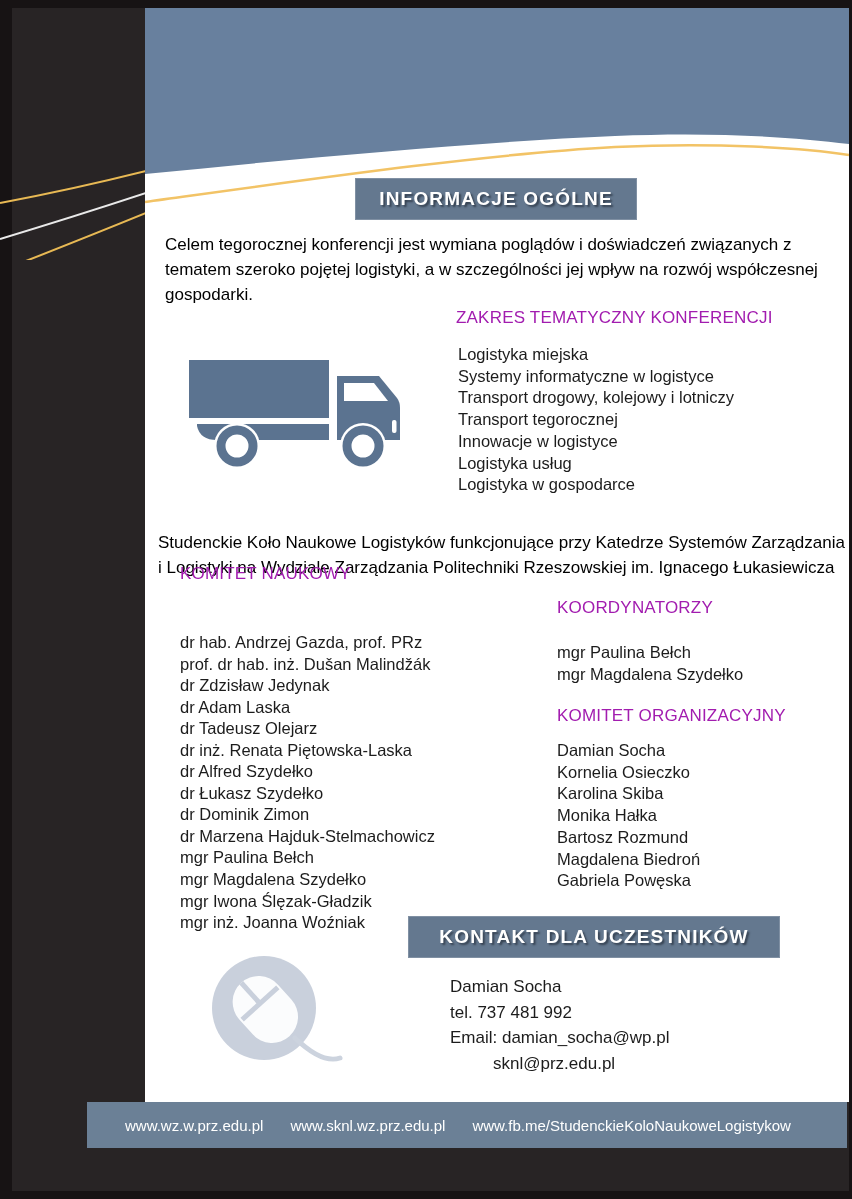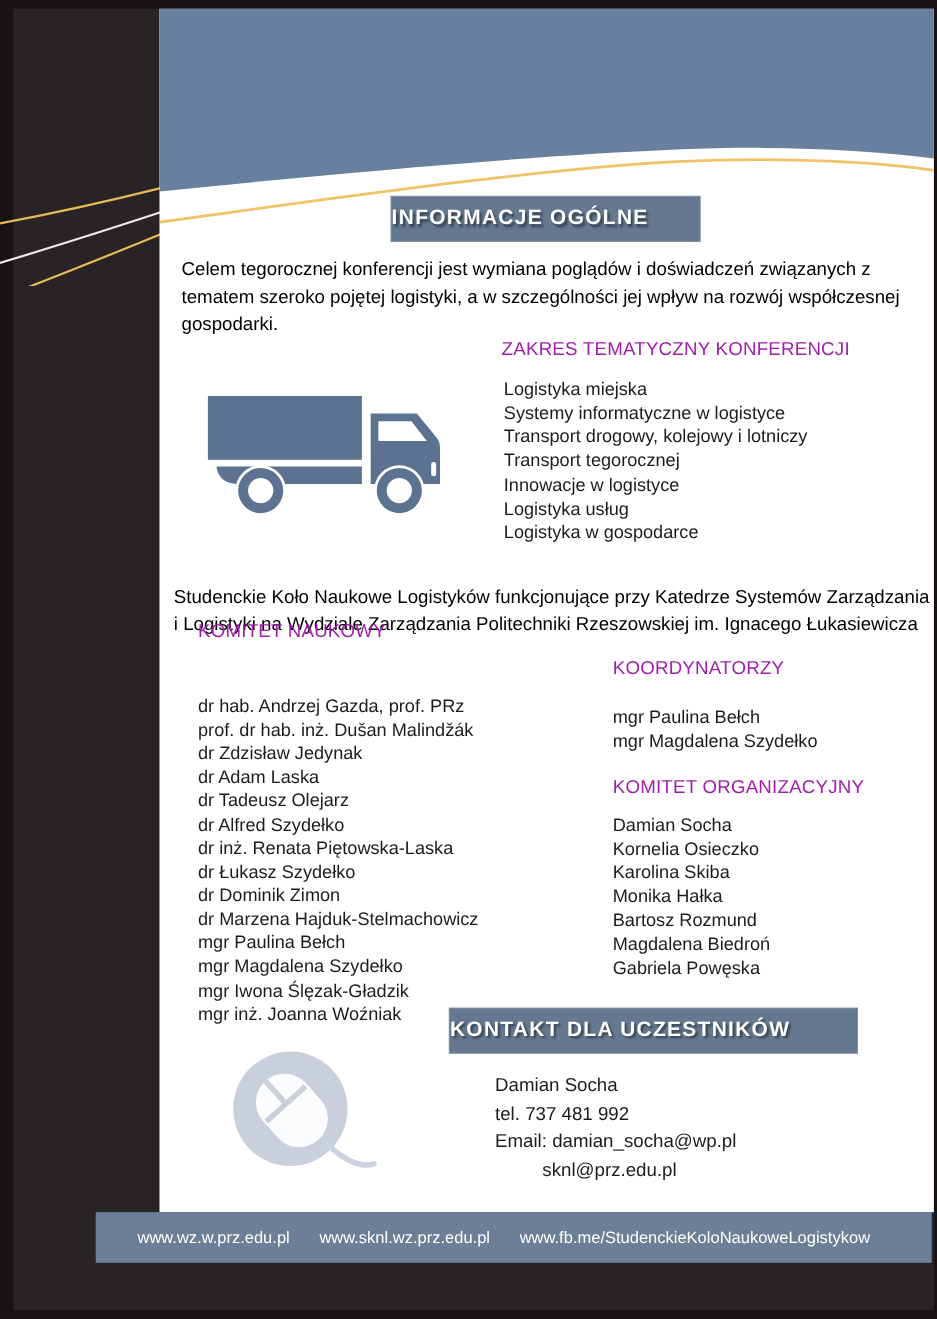--- a/index.html
+++ b/index.html
@@ -27,21 +27,21 @@
   }
   .header-curve{position:absolute;left:0;top:0;width:704px;height:200px;display:block;}
   .banner{
     position:absolute;
     background:#64788f;
     border:1px solid rgba(255,255,255,0.18);
     color:#ffffff;
     font-weight:bold;
     font-size:19px;
     letter-spacing:1.2px;
-    display:flex;align-items:center;justify-content:flex-start;
+    display:flex;align-items:center;justify-content:center;
     text-shadow:2px 2px 2px rgba(15,20,30,0.55);
     box-sizing:border-box;
     white-space:nowrap;
   }
   .banner-info{left:210px;top:170px;width:282px;height:42px;}
   .banner-kontakt{left:263px;top:908px;width:372px;height:42px;}
   .bodytext{color:#000000;font-size:17px;line-height:25px;}
   .intro{position:absolute;left:20px;top:224px;width:676px;}
   .skn-note{position:absolute;left:13px;top:522px;width:692px;}
   .sec-heading{
@@ -126,22 +126,22 @@
 
     <div class="bodytext skn-note">Studenckie Koło Naukowe Logistyków funkcjonujące przy Katedrze Systemów Zarządzania i Logistyki na Wydziale Zarządzania Politechniki Rzeszowskiej im. Ignacego Łukasiewicza</div>
 
     <div class="sec-heading h-kn">KOMITET NAUKOWY</div>
     <div class="plainlist kn-list">
       <div>dr hab. Andrzej Gazda, prof. PRz</div>
       <div>prof. dr hab. inż. Dušan Malindžák</div>
       <div>dr Zdzisław Jedynak</div>
       <div>dr Adam Laska</div>
       <div>dr Tadeusz Olejarz</div>
+      <div>dr inż. Renata Piętowska-Laska</div>
       <div>dr Alfred Szydełko</div>
-      <div>dr inż. Renata Piętowska-Laska</div>
       <div>dr Łukasz Szydełko</div>
       <div>dr Dominik Zimon</div>
       <div>dr Marzena Hajduk-Stelmachowicz</div>
       <div>mgr Paulina Bełch</div>
       <div>mgr Magdalena Szydełko</div>
       <div>mgr Iwona Ślęzak-Gładzik</div>
       <div>mgr inż. Joanna Woźniak</div>
     </div>
 
     <div class="sec-heading h-koord">KOORDYNATORZY</div>

